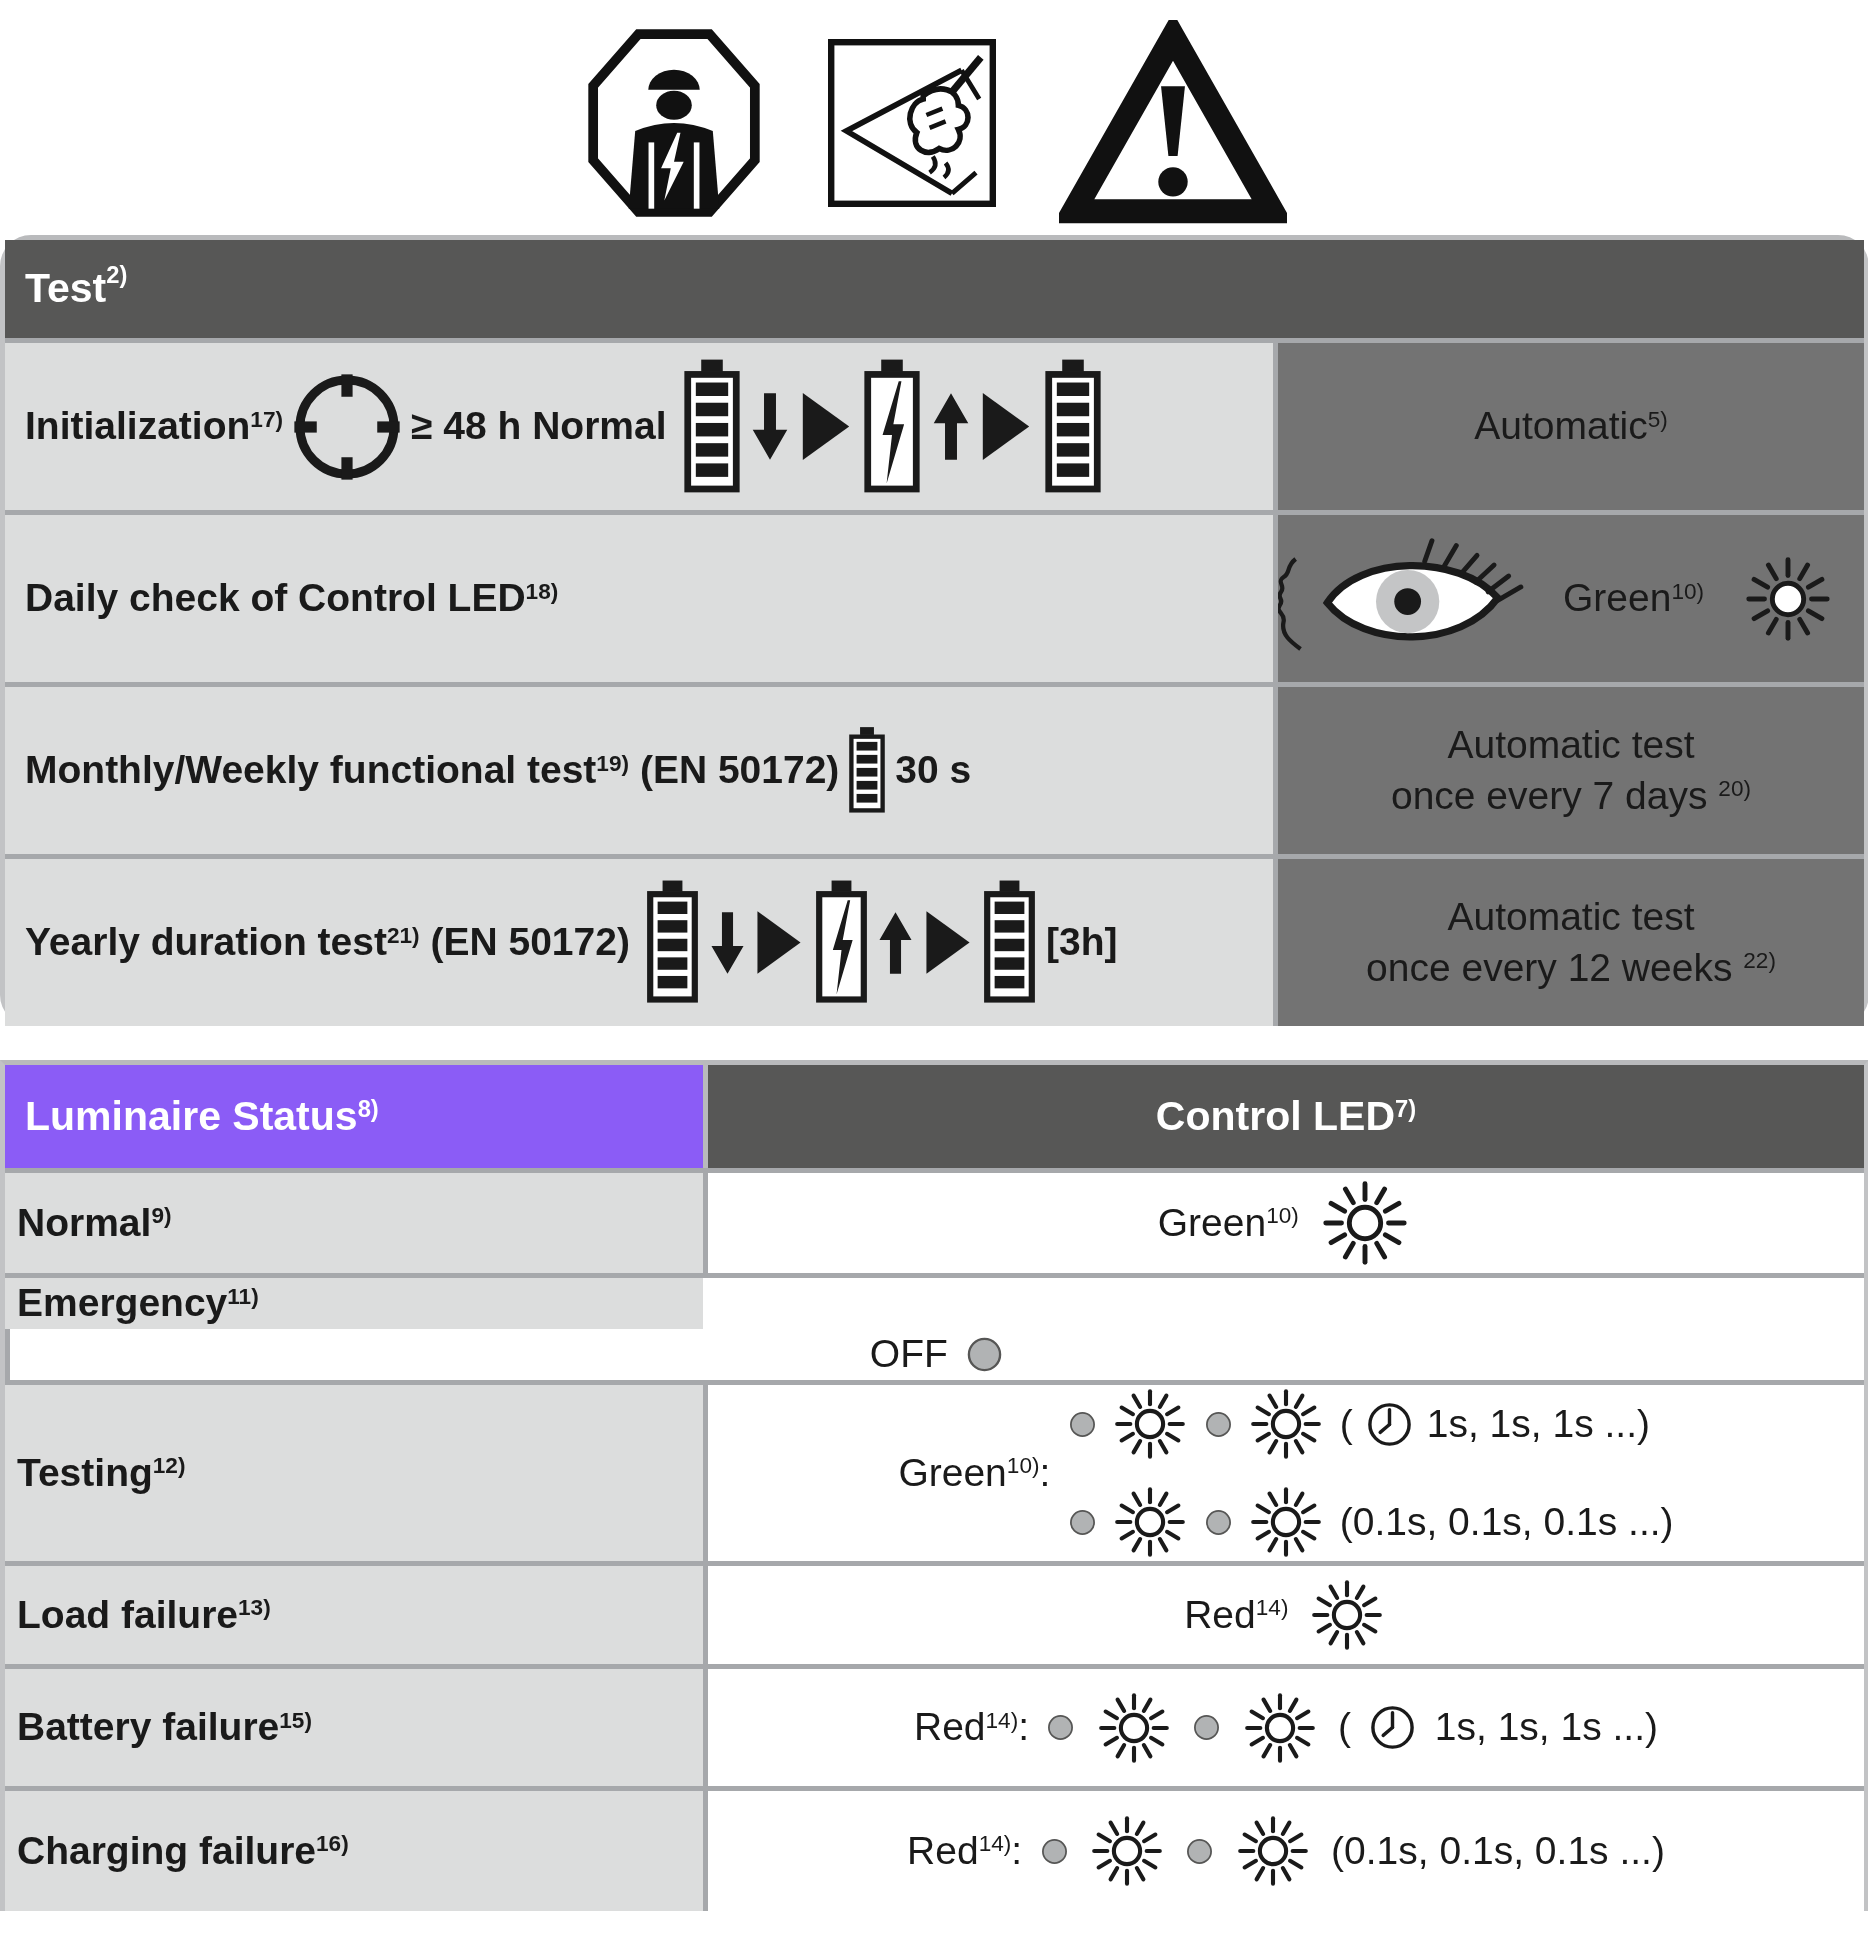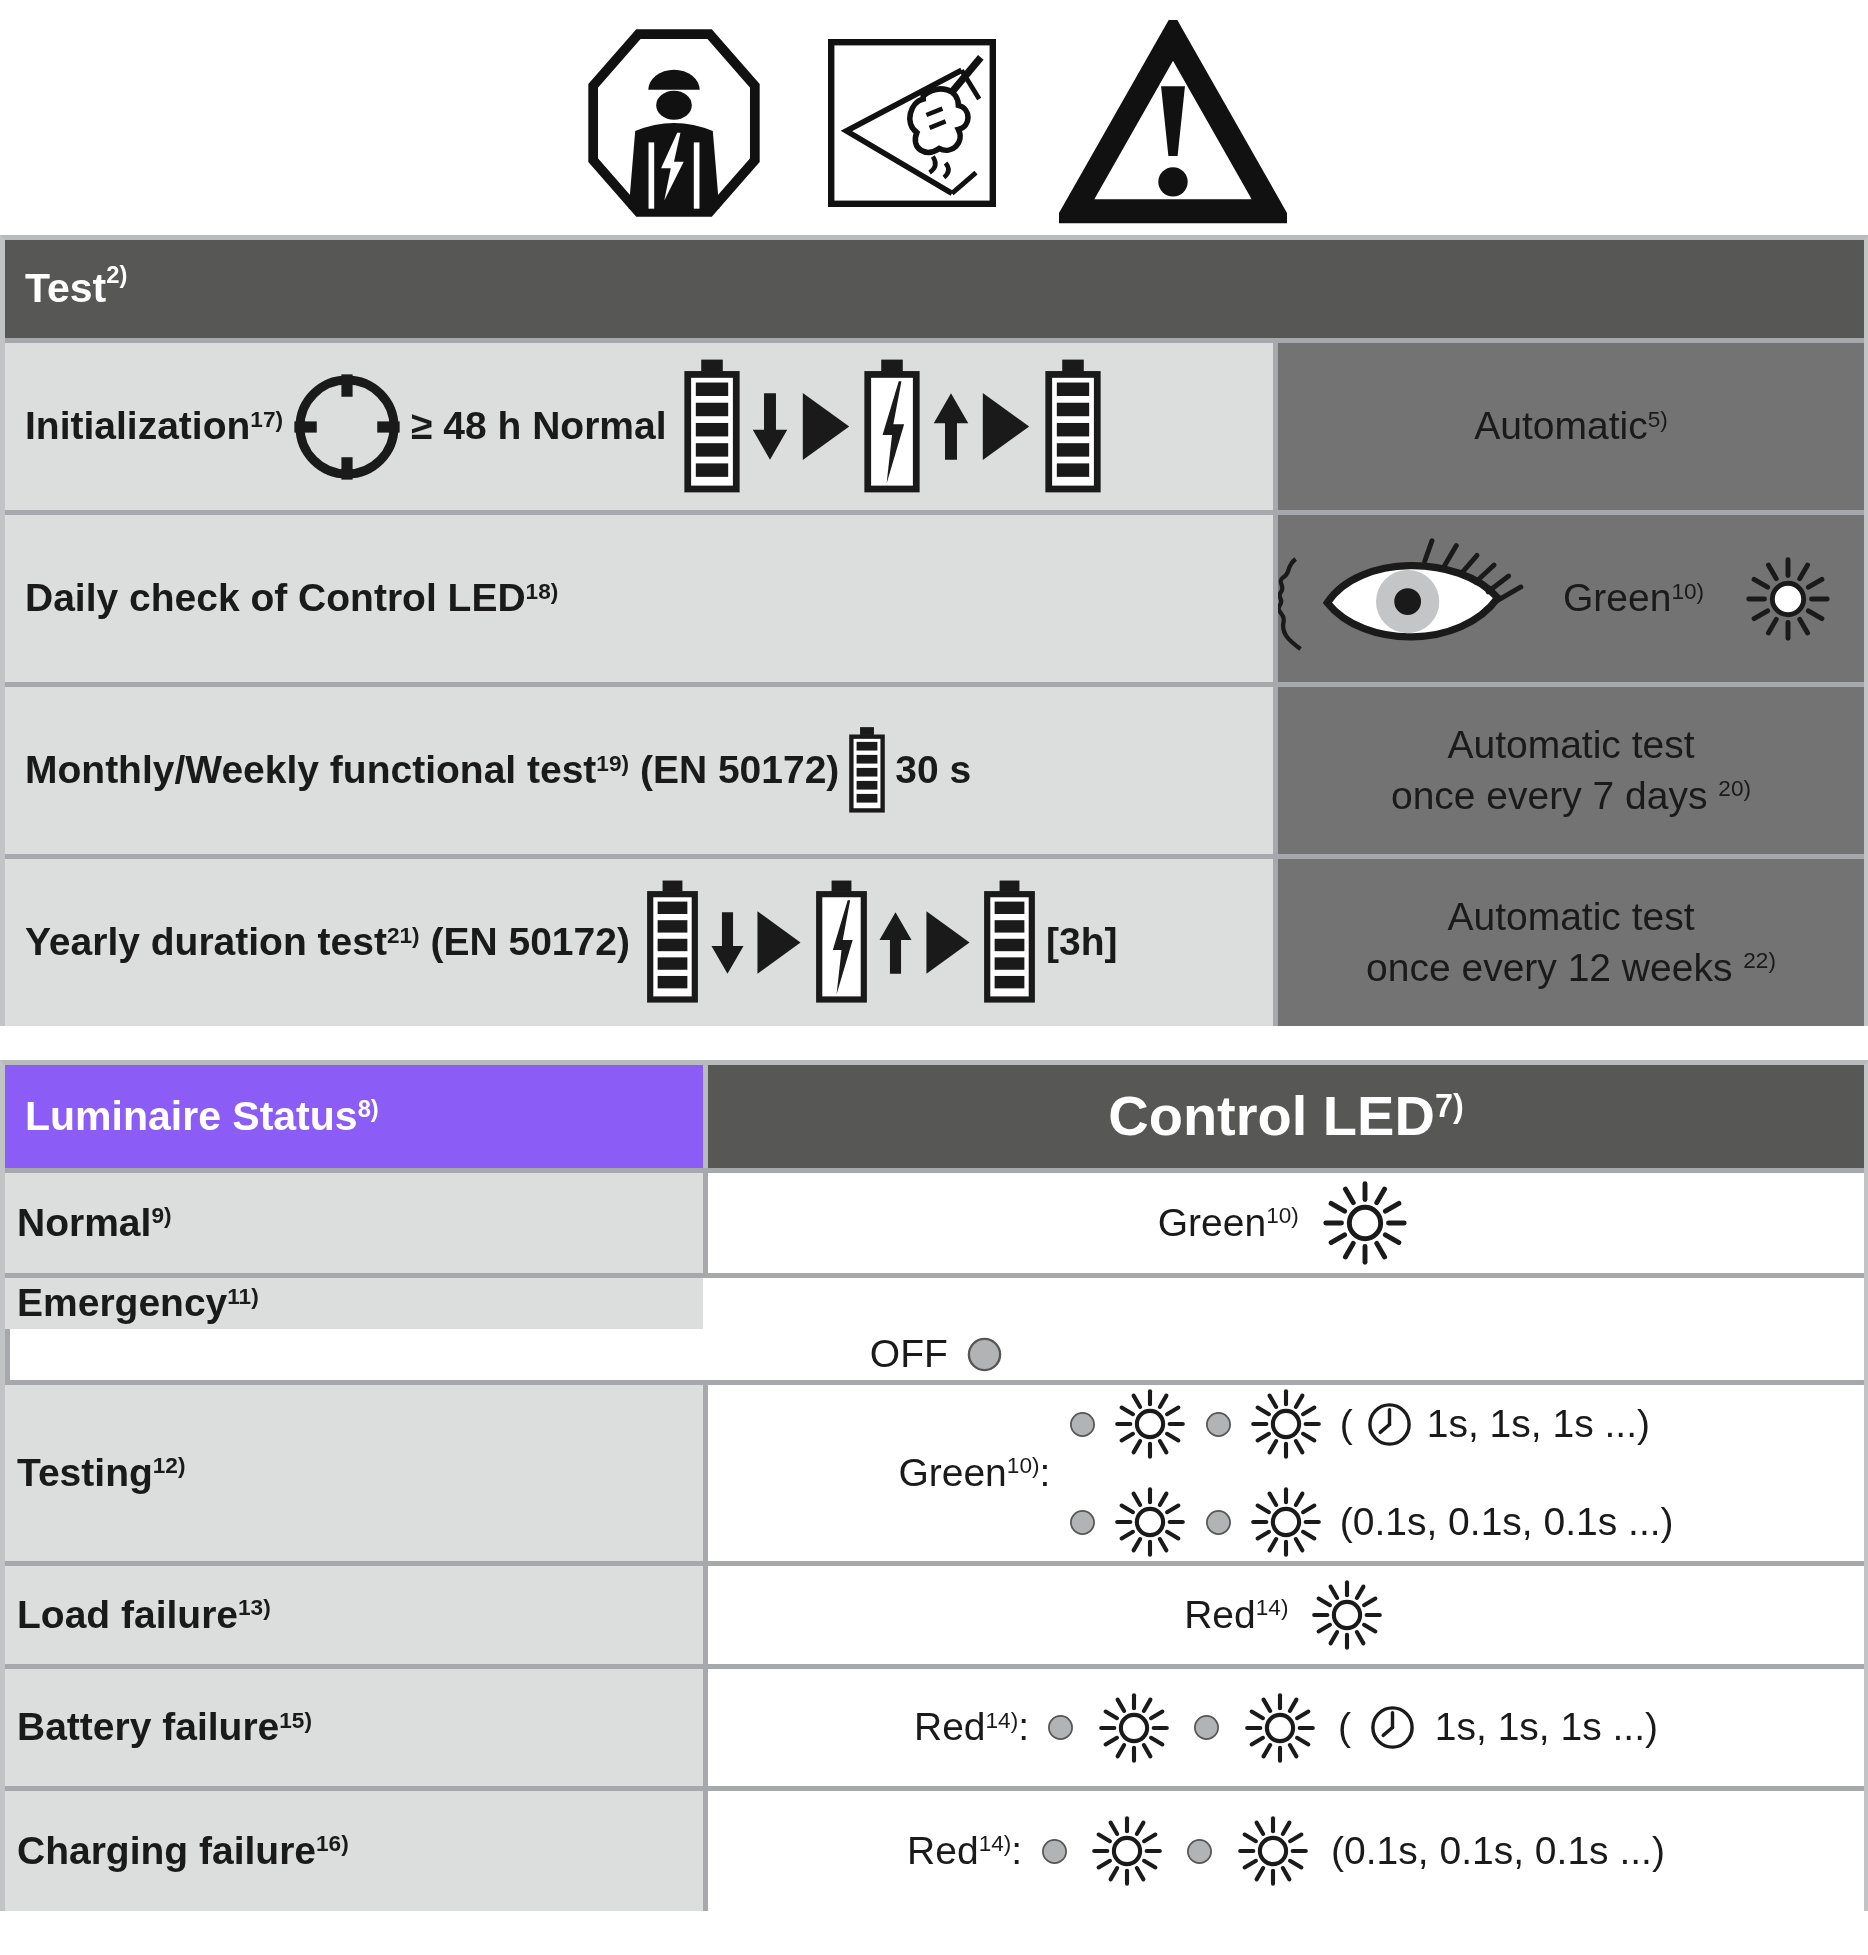--- a/index.html
+++ b/index.html
@@ -20,21 +20,21 @@
 
   
   .doc-table { border-left: 5px solid #c2c3c5; border-right: 5px solid #c2c3c5; }
   .t-sep { border-top: 5px solid #a6a8ab; }
   .head-bar {
     background: #575756; color: #ffffff; font-weight: 700; font-size: 41px;
     display: flex; align-items: center;
   }
 
   
-  .table1 { border-top: 5px solid #b9babc; }
+  .table1 { border-top: 5px solid #b9babc; border-radius: 31px; }
   .table1 .head-bar { height: 98px; padding-left: 20px; }
   .t1-row { display: flex; height: 172px; }
   .t1-left {
     width: 1268px; background: #dcdddd; display: flex; align-items: center;
     padding-left: 20px; font-weight: 700; gap: 8px; overflow: hidden;
   }
   .t1-right {
     flex: 1; background: #737373; border-left: 5px solid #a6a8ab;
     display: flex; align-items: center; justify-content: center;
     text-align: center; overflow: hidden;
@@ -42,21 +42,21 @@
   .batt-seq { display: flex; align-items: center; gap: 7.5px; margin-left: 6.2px; }
 
   
   .table2 { margin-top: 34px; border-top: 5px solid #b9babc; }
   .t2-head { display: flex; height: 103px; }
   .t2-head .h-left {
     width: 698px; background: #8b5cf6; color: #fff; font-weight: 700;
     font-size: 41px; display: flex; align-items: center; padding-left: 20px;
   }
   .t2-head .h-right {
-    flex: 1; background: #575756; color: #fff; font-weight: 700; font-size: 56px;
+    flex: 1; background: #575756; color: #fff; font-weight: 700; font-size: 41px;
     border-left: 5px solid #b9babc; display: flex; align-items: center; justify-content: center;
   }
   .t2-row { display: flex; }
   .t2-left {
     width: 698px; background: #dcdddd; display: flex; align-items: center;
     padding-left: 12px; font-weight: 700;
   }
   .t2-right {
     flex: 1; background: #ffffff; border-left: 5px solid #a6a8ab;
     display: flex; align-items: center; justify-content: center; gap: 17.4px;

